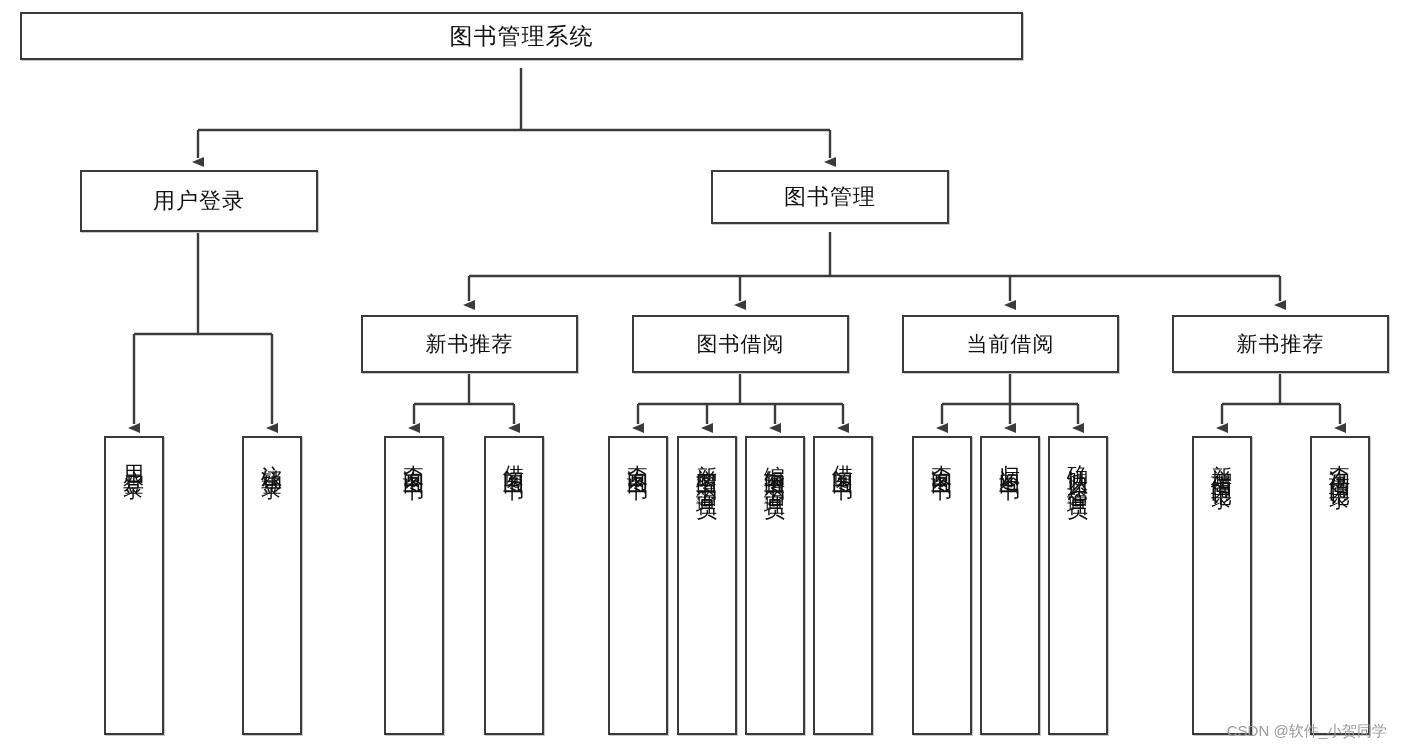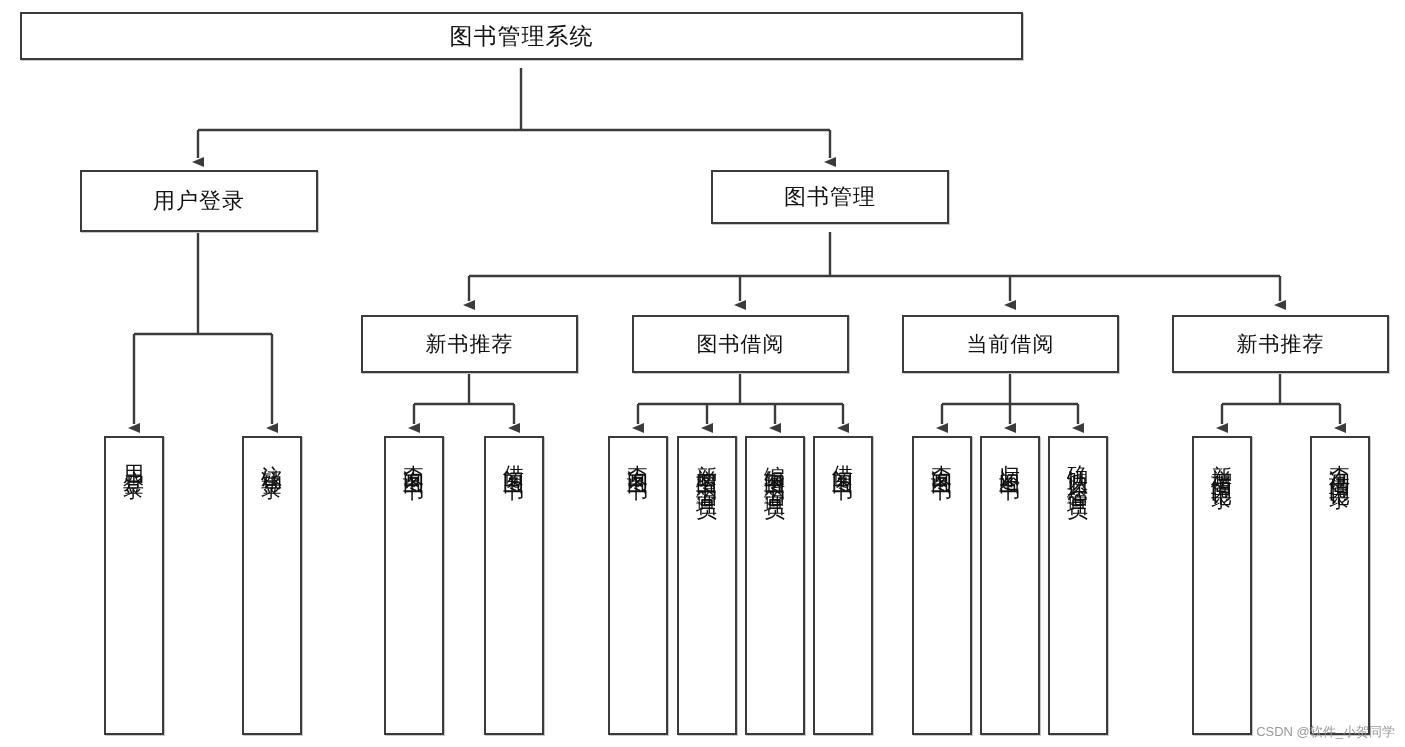--- a/index.html
+++ b/index.html
@@ -56,23 +56,23 @@
     font-size: 21px;
     writing-mode: vertical-rl;
     text-orientation: upright;
     letter-spacing: 5px;
     line-height: 1;
     white-space: nowrap;
     height: auto;
   }
   #watermark {
     position: absolute;
-    right: 10px;
+    right: 18px;
     bottom: 6px;
-    font-size: 13px;
+    font-size: 15px;
     color: #9a9a9a;
     z-index: 5;
     white-space: nowrap;
     pointer-events: none;
     margin-left: 16px;
   }
 </style>
 </head>
 <body>
 

